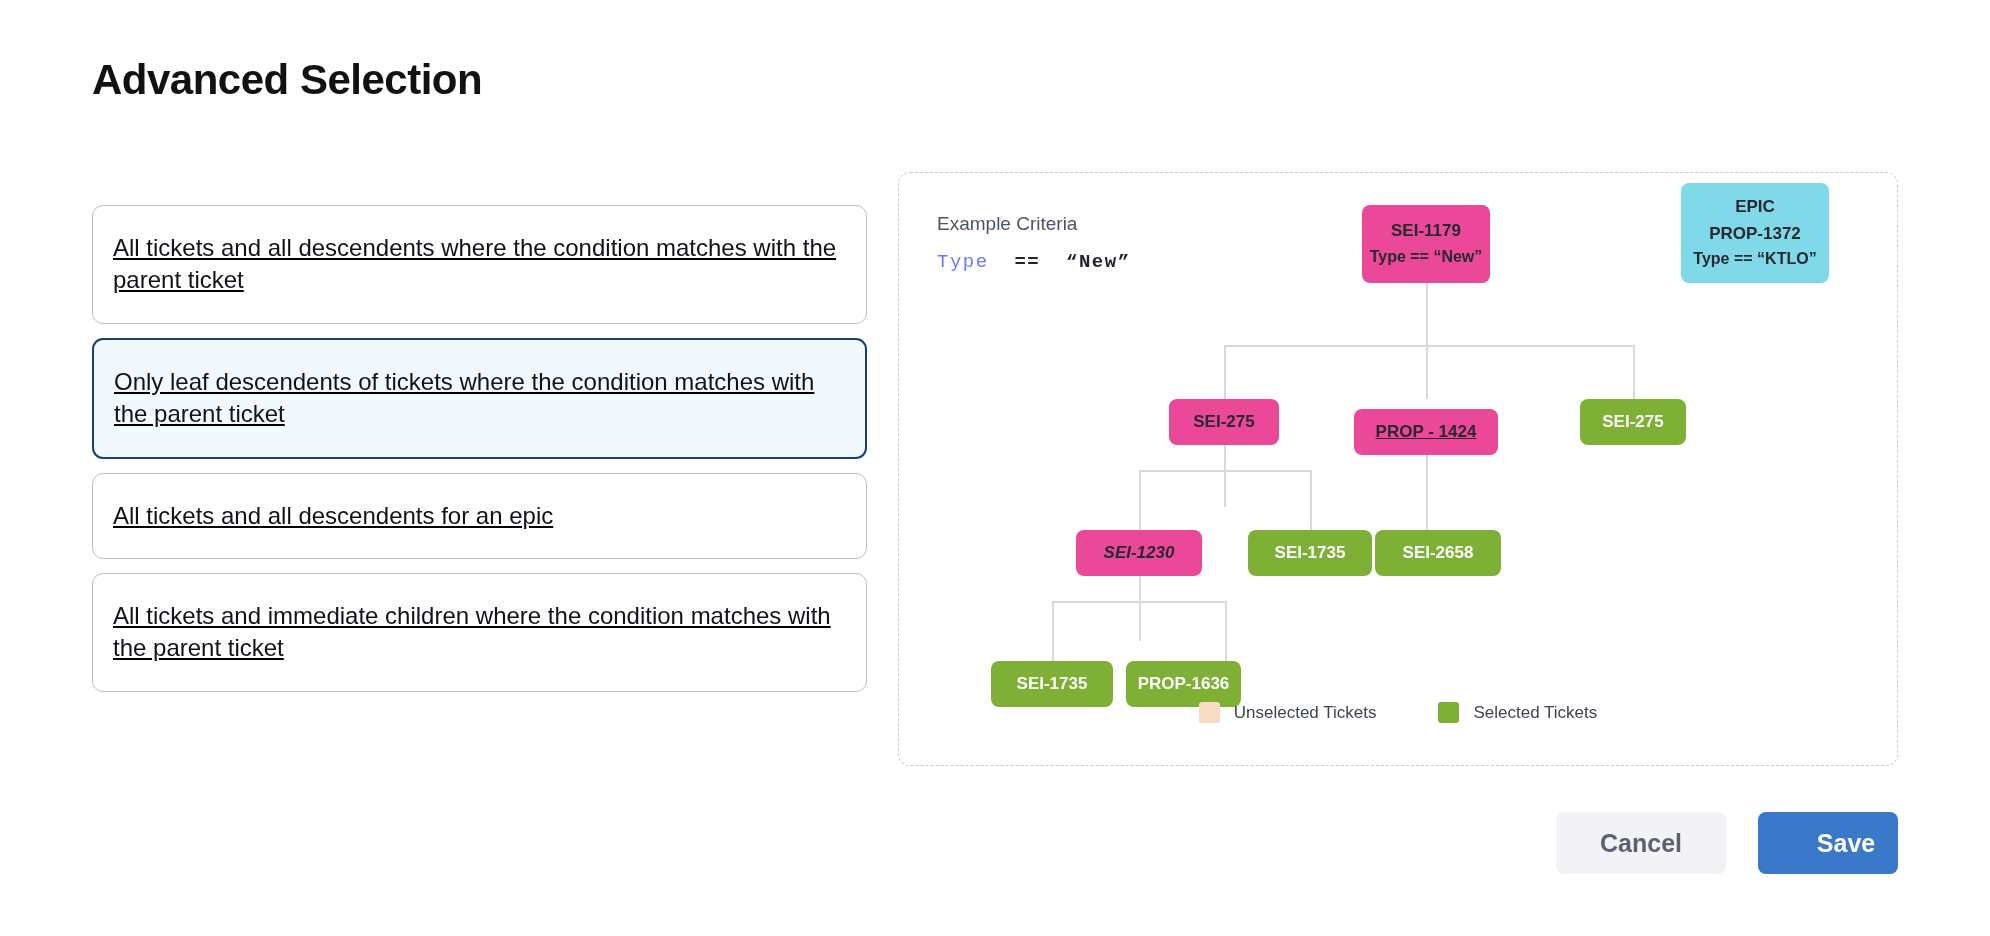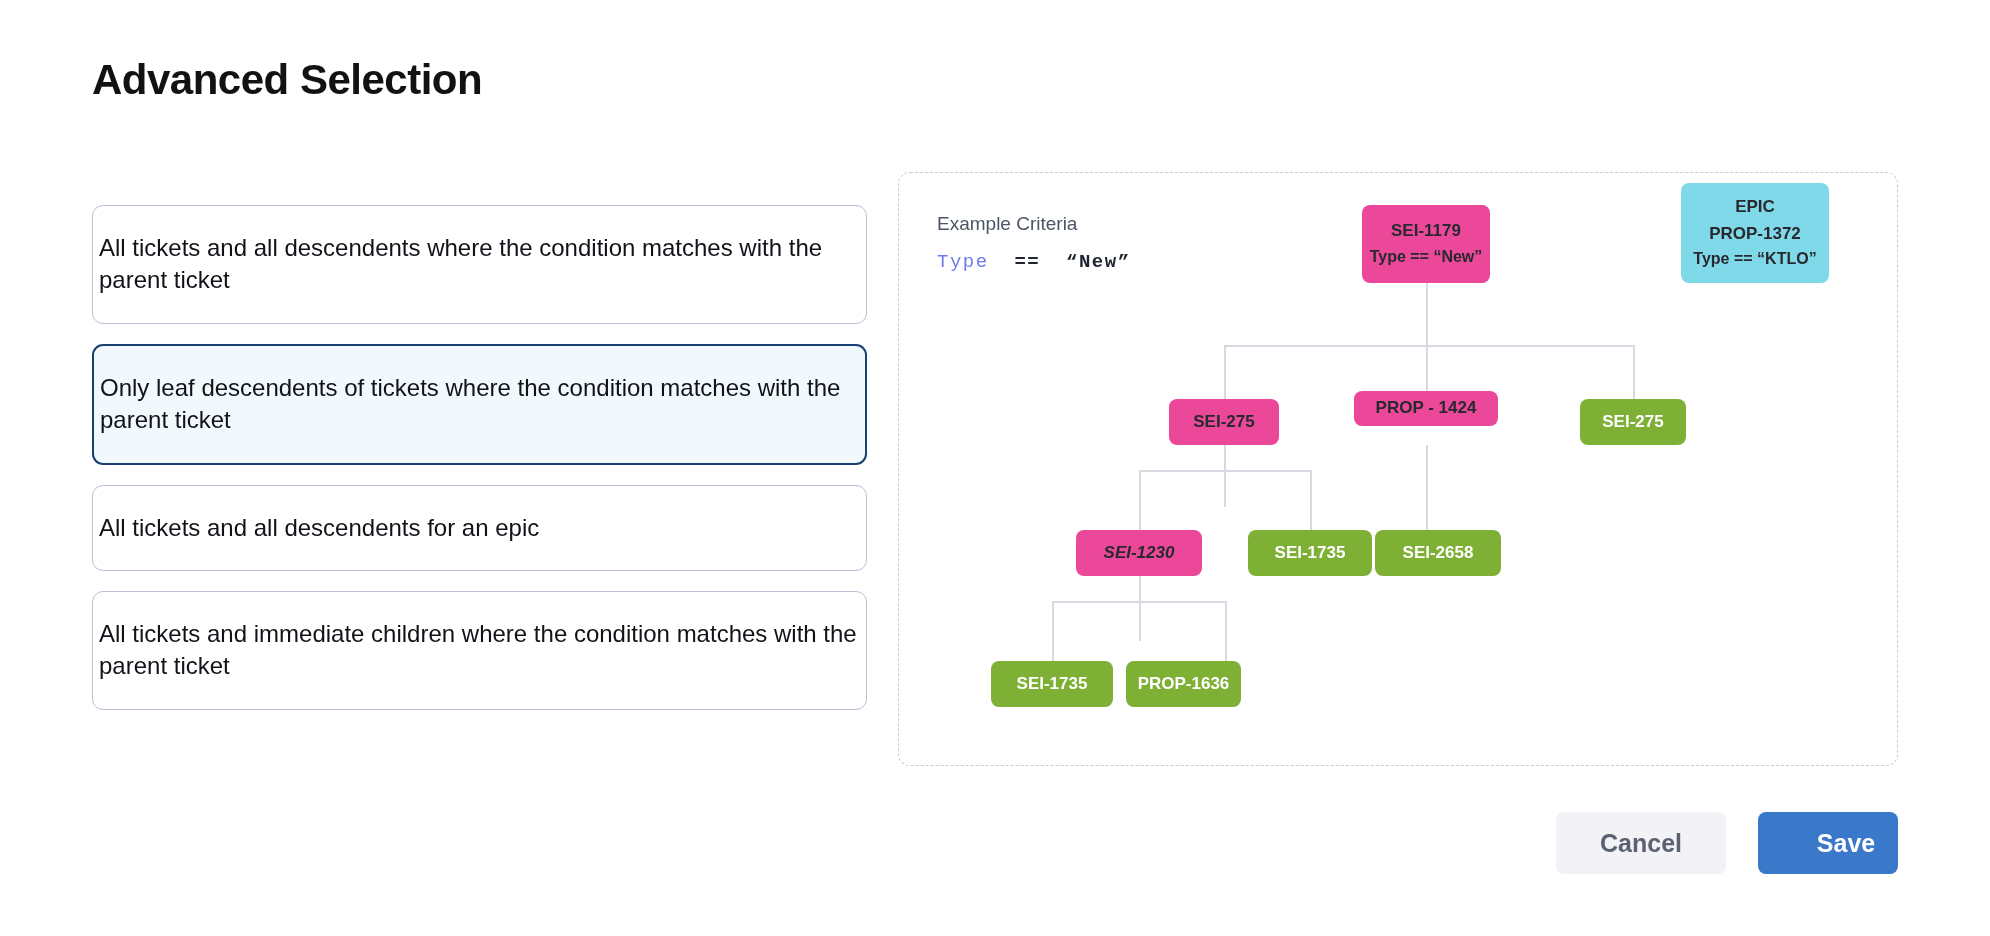--- a/index.html
+++ b/index.html
@@ -27,23 +27,24 @@
   .options {
     position: absolute;
     left: 92px;
     top: 205px;
     width: 775px;
   }
   .option-card {
     border: 1.5px solid #bdbfd4;
     border-radius: 11px;
     background: #ffffff;
-    padding: 26px 6px;
-    margin-bottom: 20px;
+    padding: 26px 20px;
+    margin-bottom: 14px;
     cursor: pointer;
+    text-decoration: underline;
   }
   .option-card .option-text {
     font-size: 24px;
     line-height: 1.35;
     color: #111319;
   }
   .option-card.selected {
     border: 2.5px solid #1a3f73;
     background: #f2f9fc;
   }
@@ -203,21 +204,21 @@
       <div class="node epic" style="left:782px; top:10px; width:148px; height:100px;">
         <span>EPIC</span>
         <span>PROP-1372</span>
         <span class="sub">Type == “KTLO”</span>
       </div>
 
       <div class="node unselected" style="left:270px; top:226px; width:110px; height:46px;">
         <span>SEI-275</span>
       </div>
 
-      <div class="node unselected" style="left:455px; top:218px; width:144px; height:35px;">
+      <div class="node unselected" style="left:455px; top:236px; width:144px; height:46px;text-decoration:underline;">
         <span>PROP - 1424</span>
       </div>
 
       <div class="node selected" style="left:681px; top:226px; width:106px; height:46px;">
         <span>SEI-275</span>
       </div>
 
       <div class="node unselected" style="left:177px; top:357px; width:126px; height:46px;font-style:italic;">
         <span>SEI-1230</span>
       </div>
@@ -233,20 +234,30 @@
       <div class="node selected" style="left:92px; top:488px; width:122px; height:46px;">
         <span>SEI-1735</span>
       </div>
 
       <div class="node selected" style="left:227px; top:488px; width:115px; height:46px;">
         <span>PROP-1636</span>
       </div>
 
     </div>
 
+    <div class="legend">
+      <div class="legend-item">
+        <span class="legend-swatch unselected"></span>
+        <span class="legend-text">Unselected Tickets</span>
+      </div>
+      <div class="legend-item">
+        <span class="legend-swatch selected"></span>
+        <span class="legend-text">Selected Tickets</span>
+      </div>
+    </div>
 
   </div>
 
   <div class="footer">
     <button class="btn btn-cancel">Cancel</button>
     <button class="btn btn-save">Save</button>
   </div>
 
 </div>
 

